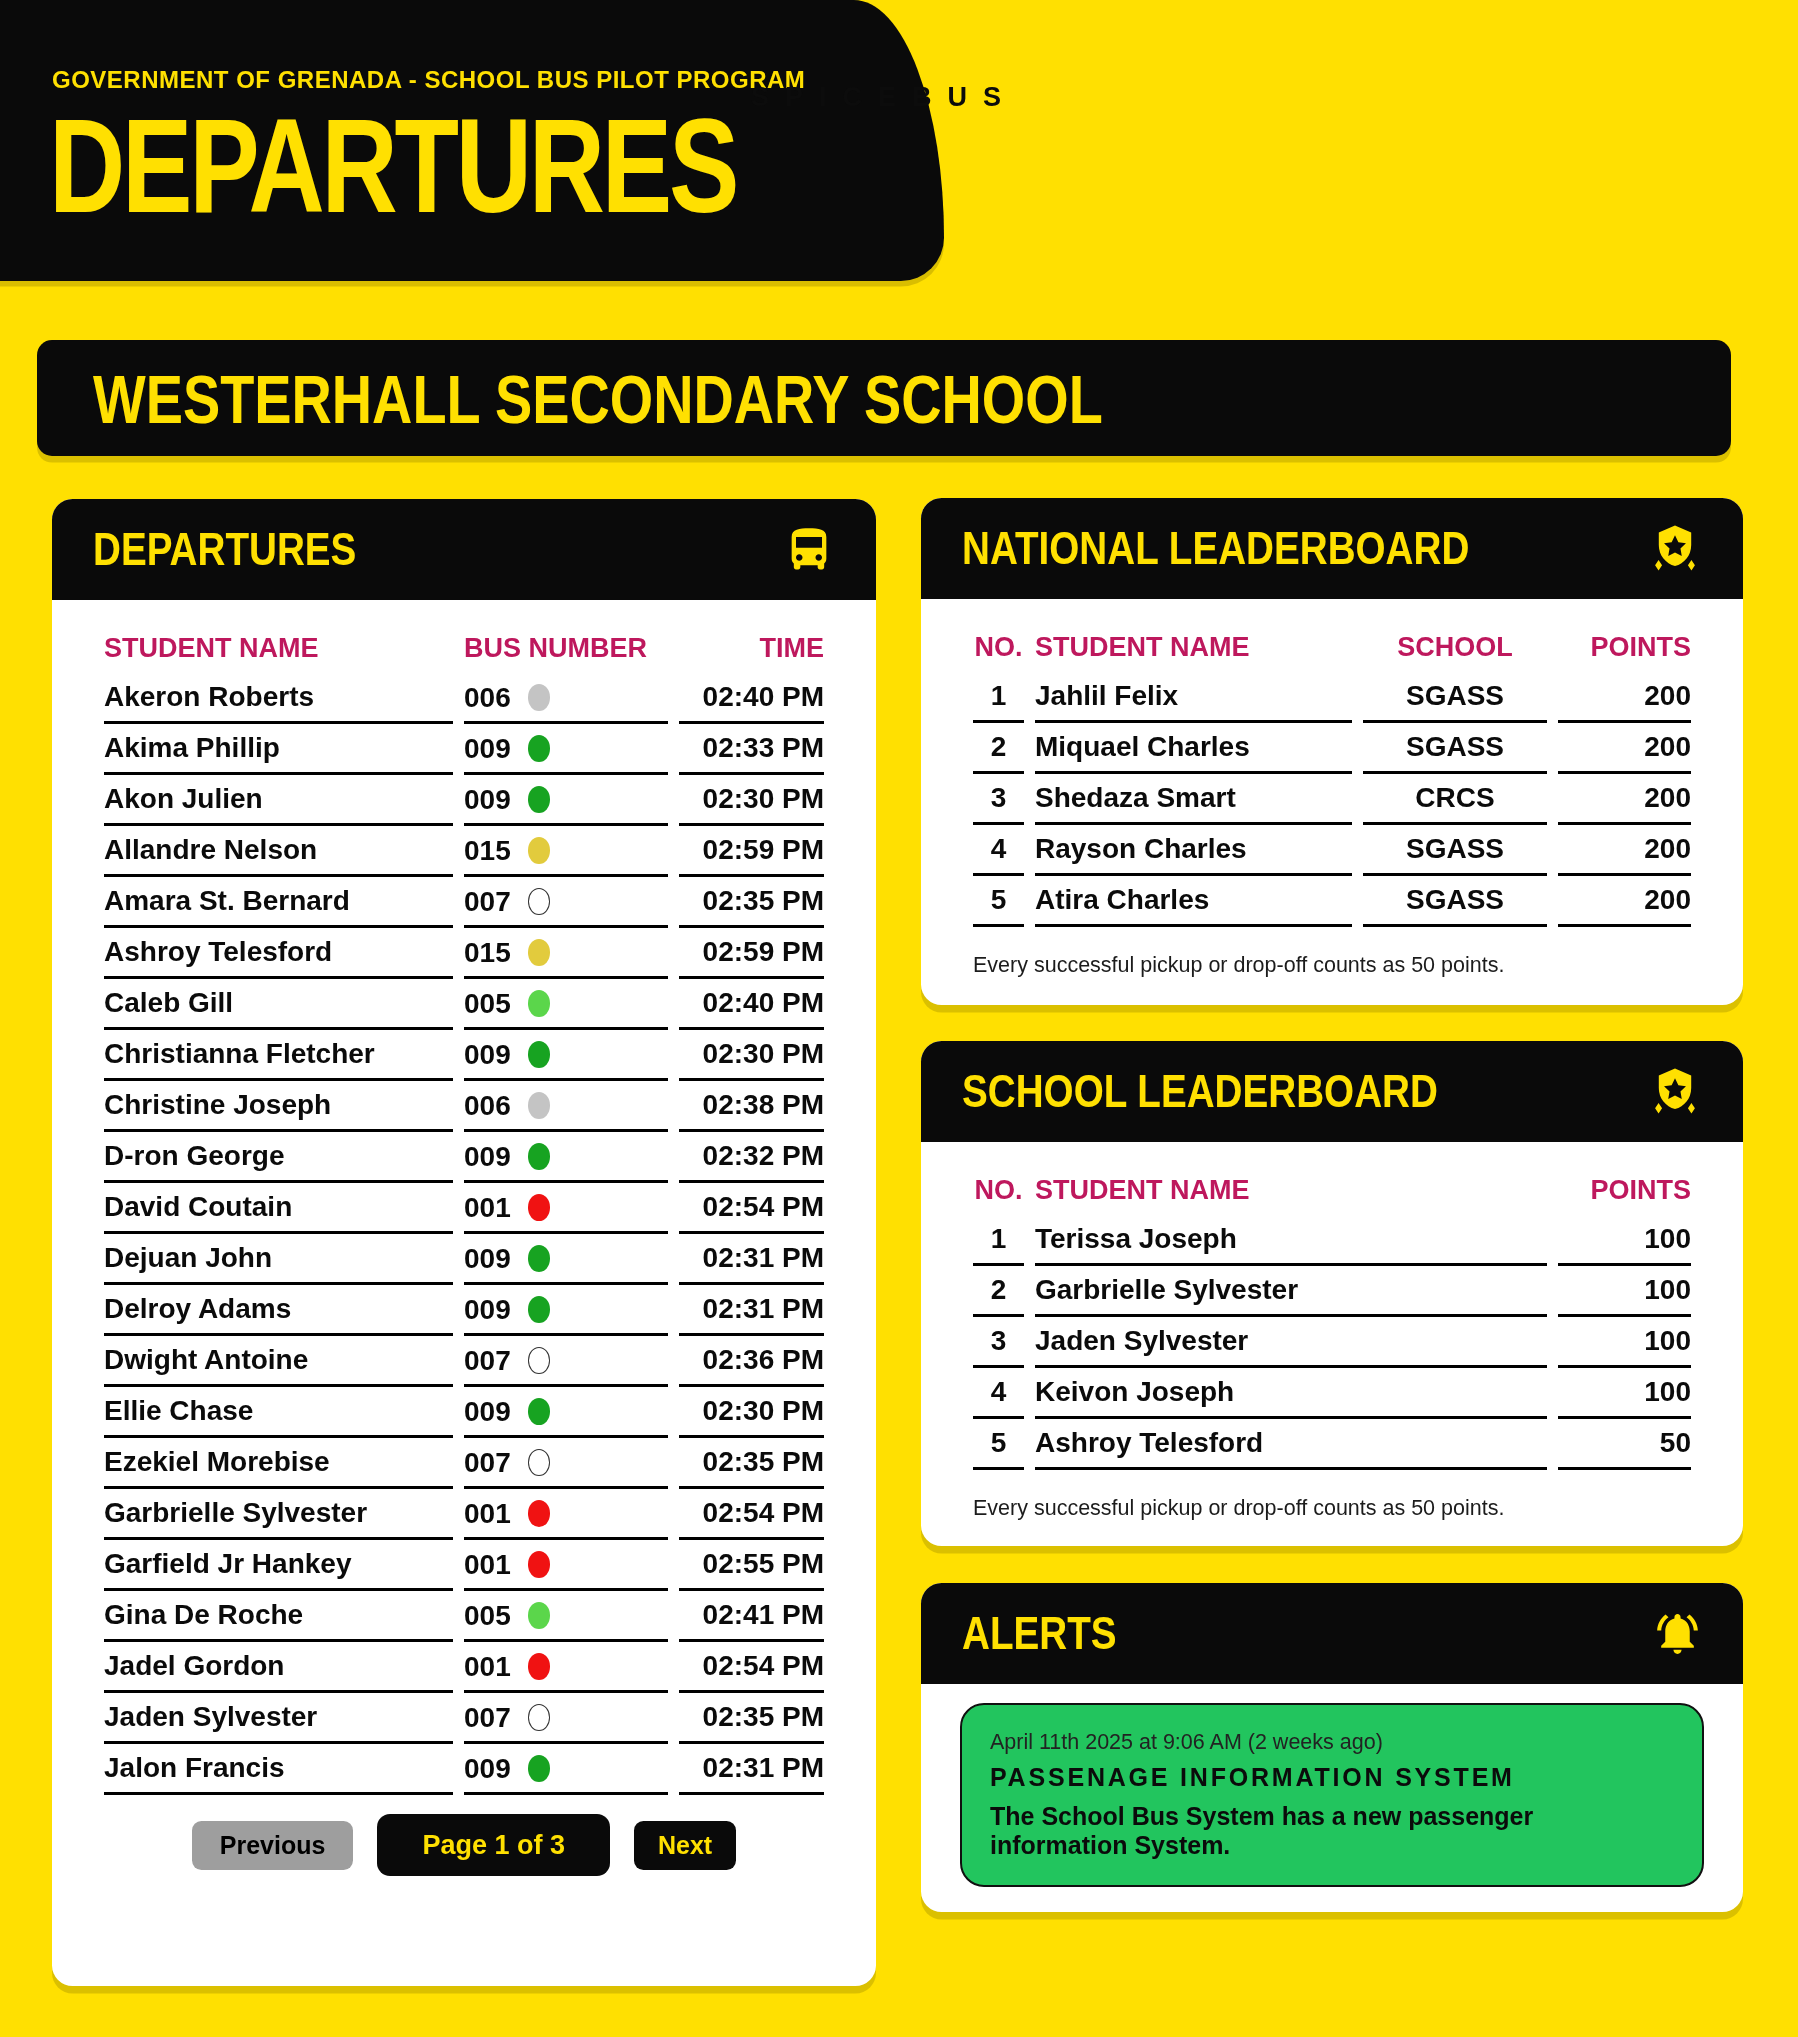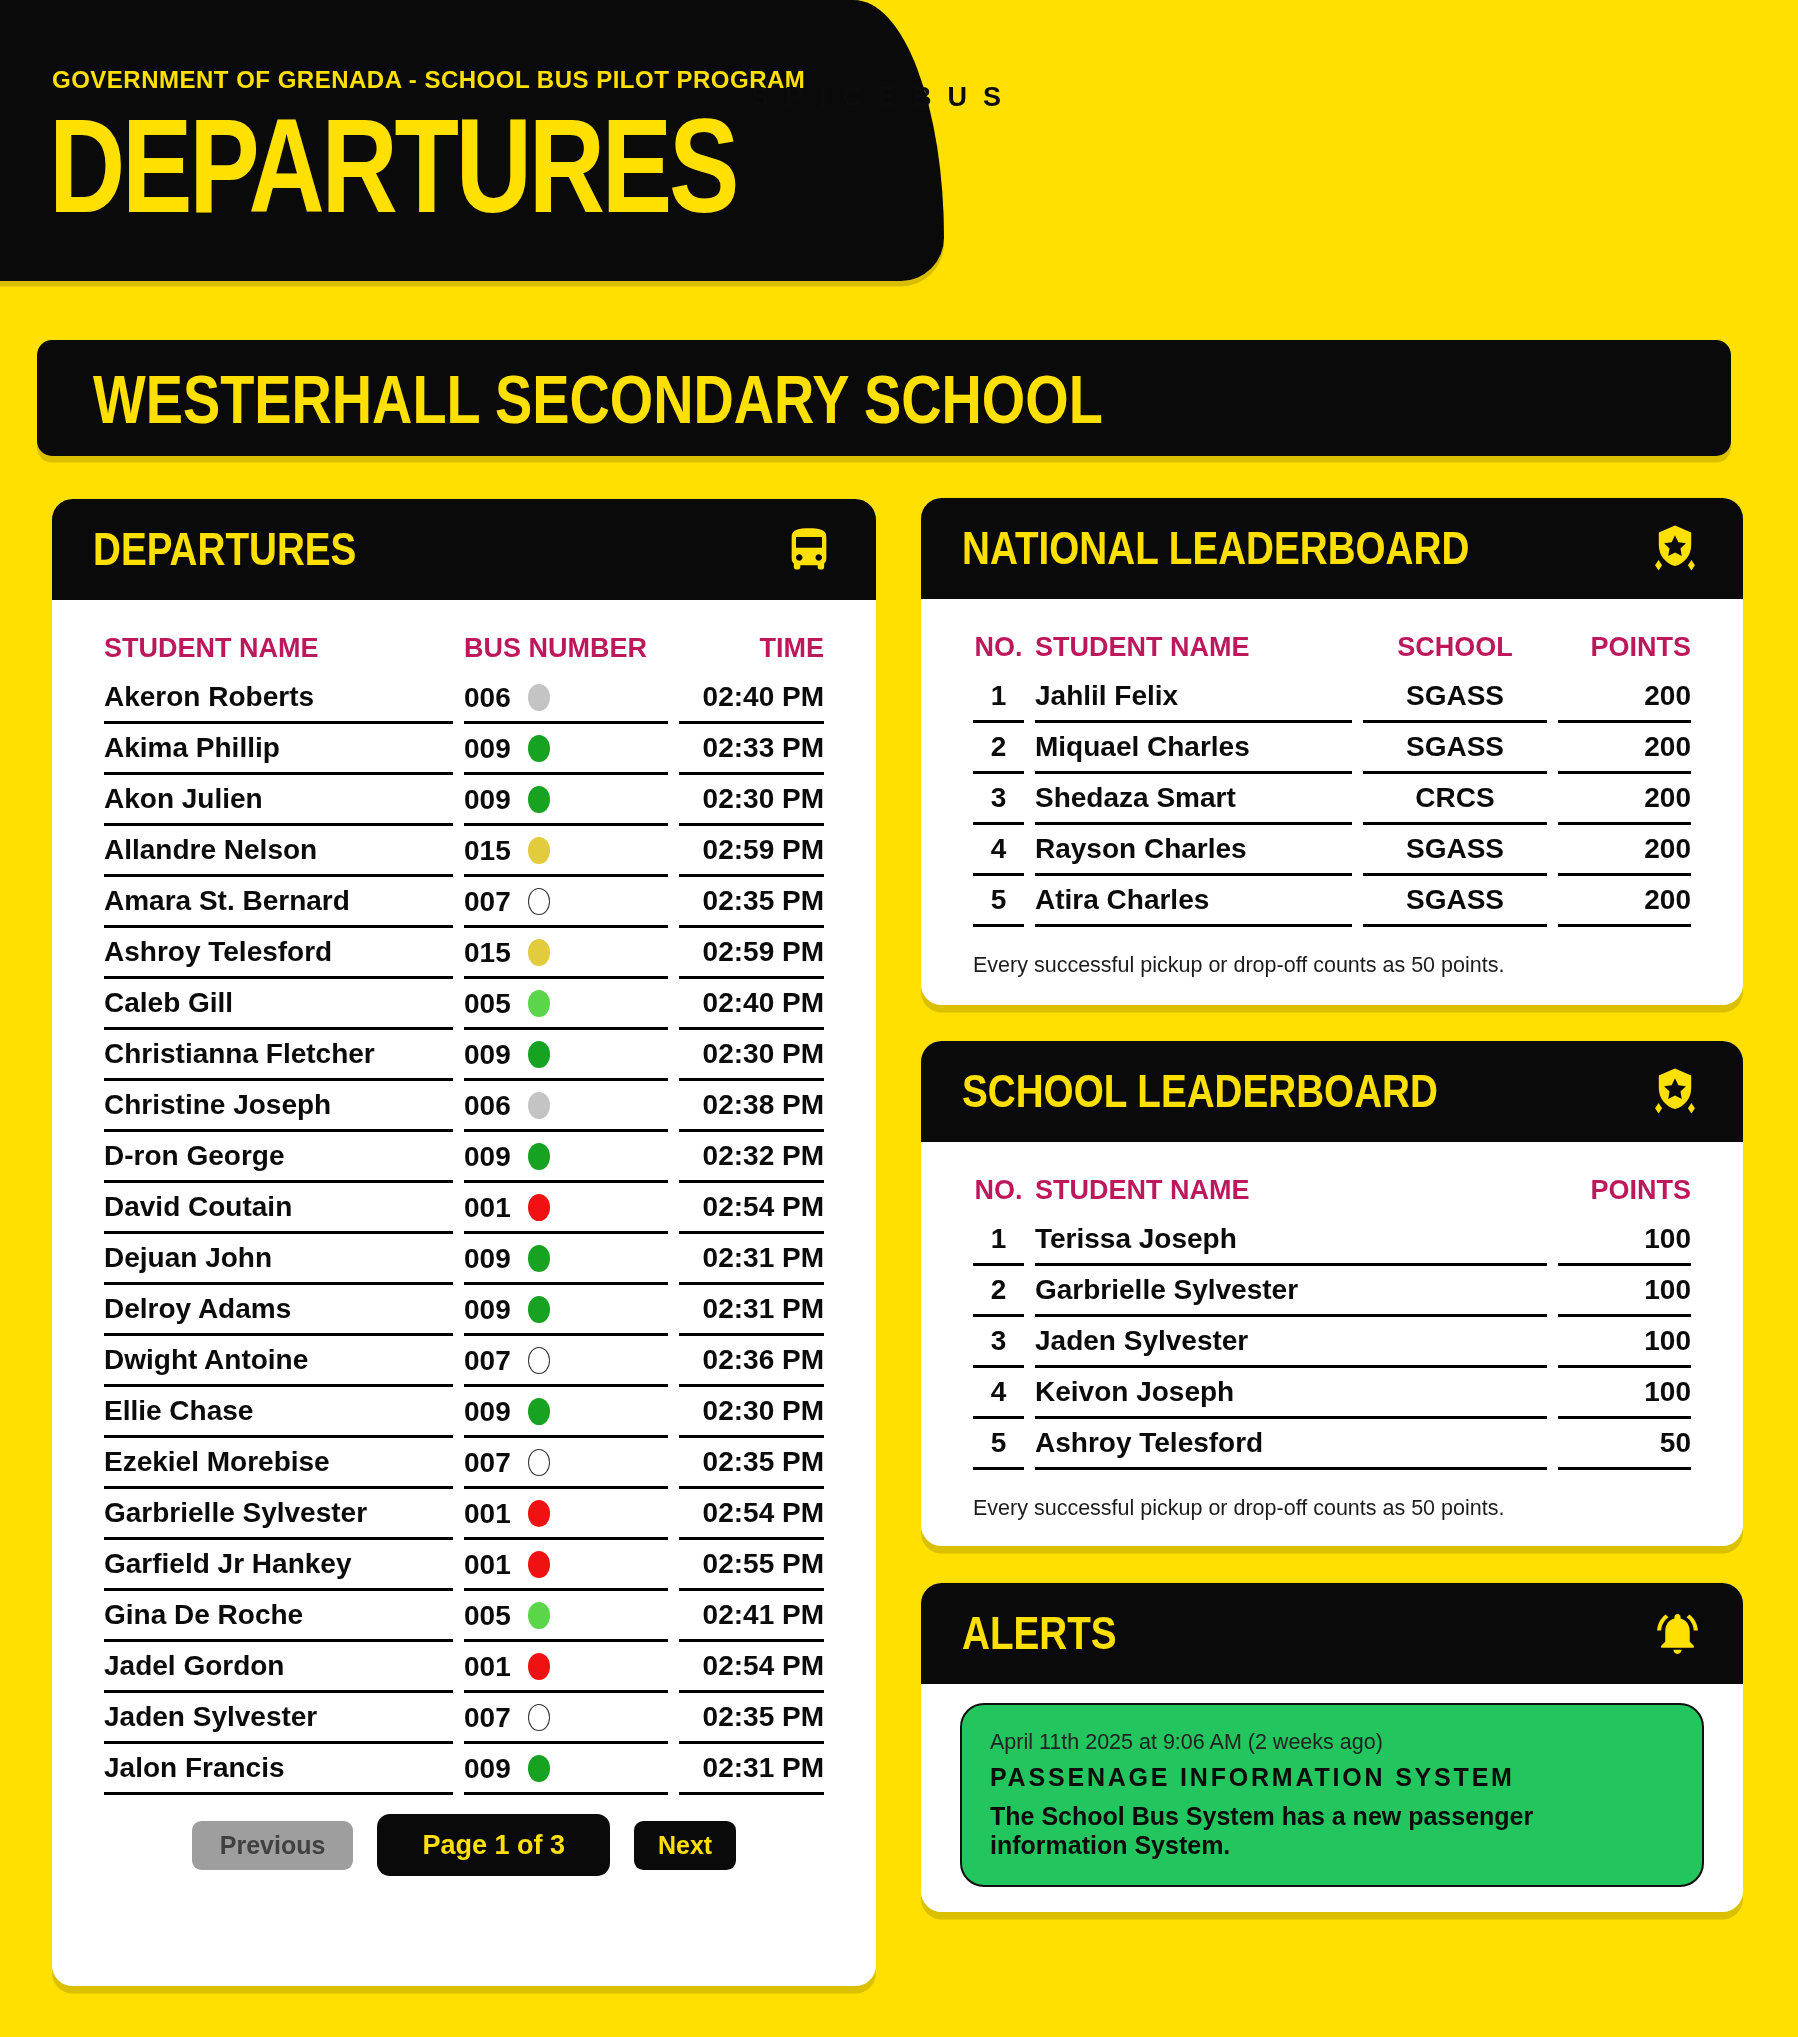--- a/index.html
+++ b/index.html
@@ -84,21 +84,21 @@
 
   .footnote{
     margin:26px 0 0 52px;font-size:21.5px;font-weight:normal;color:#1c1c1c;letter-spacing:0;
   }
 
   
   .pagination{display:flex;align-items:center;justify-content:center;gap:24px;margin-top:19px;}
   .pagination button{
     border:none;cursor:pointer;font-family:inherit;font-weight:bold;border-radius:9.4px;
   }
-  .btn-prev{background:#9E9E9E;color:#404040;font-size:25px;height:49px;padding:0 28px;}
+  .btn-prev{background:#9E9E9E;color:#000000;font-size:25px;height:49px;padding:0 28px;}
   .btn-page{background:var(--black);color:var(--yellow);font-size:27px;height:62px;padding:0 45px;border-radius:13px !important;}
   .btn-next{background:var(--black);color:var(--yellow);font-size:25px;height:49px;padding:0 24px;}
 
   
   .alerts-body{padding:19px 39px;}
   .alert-item{
     border:2.8px solid #101010;border-radius:24px;padding:25px 28px;background:#22c55e;
   }
   .alert-date{font-size:21.5px;font-weight:normal;color:#222;}
   .alert-title{font-size:25px;font-weight:bold;letter-spacing:2.8px;margin-top:8.4px;color:#0b0b0b;}

